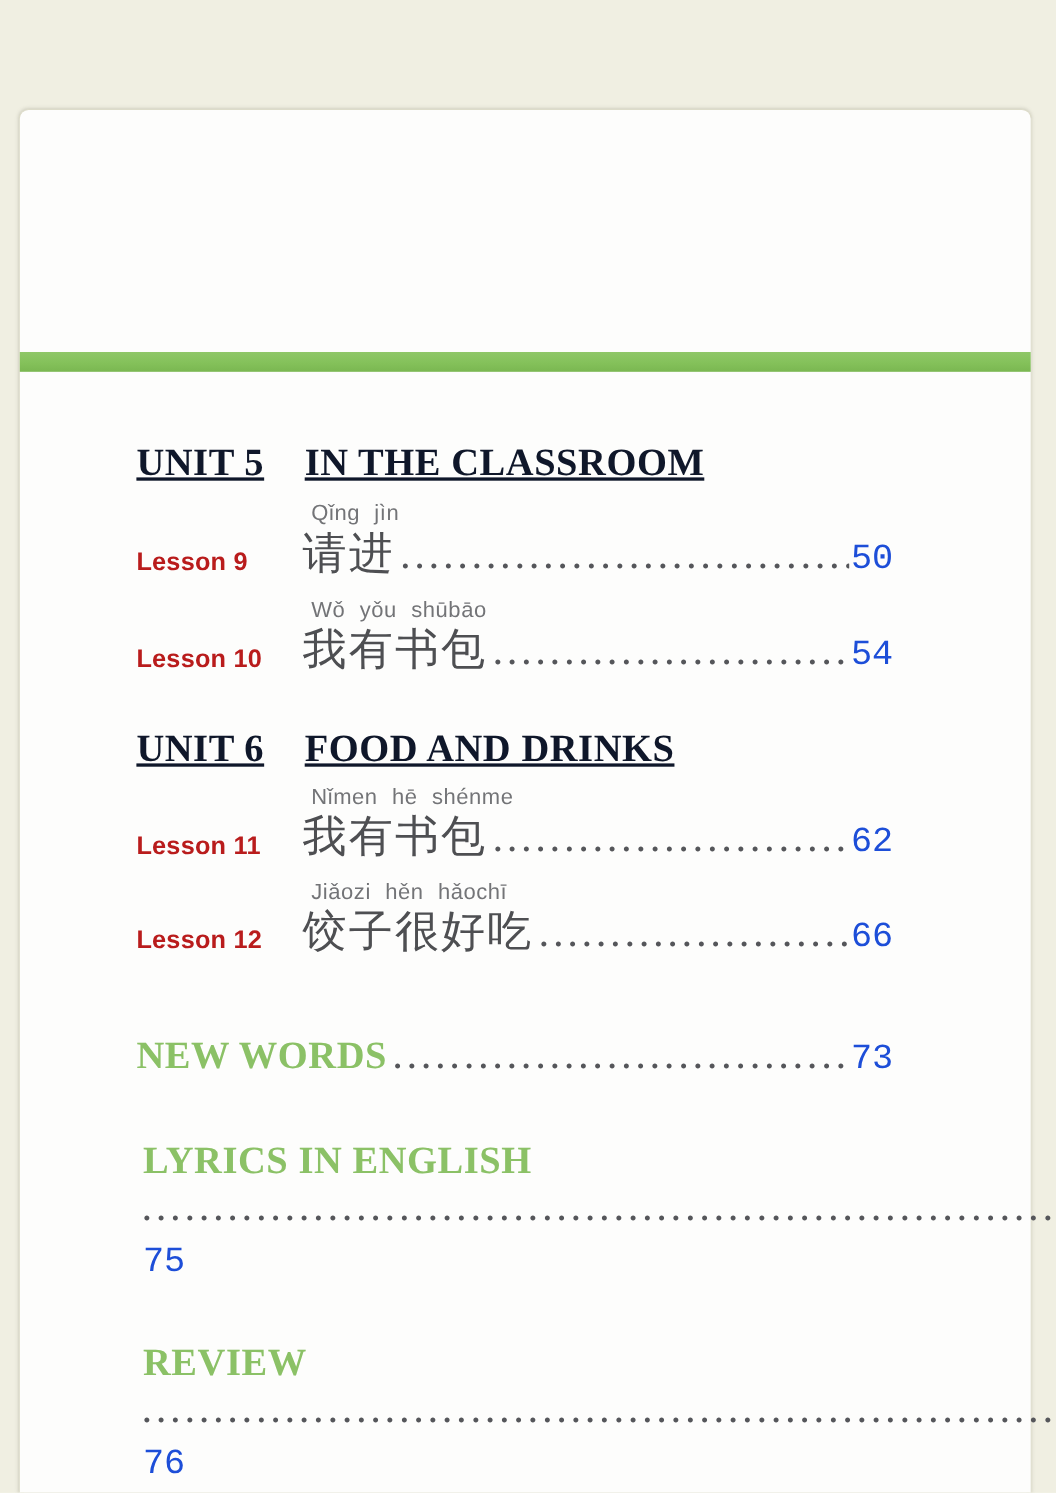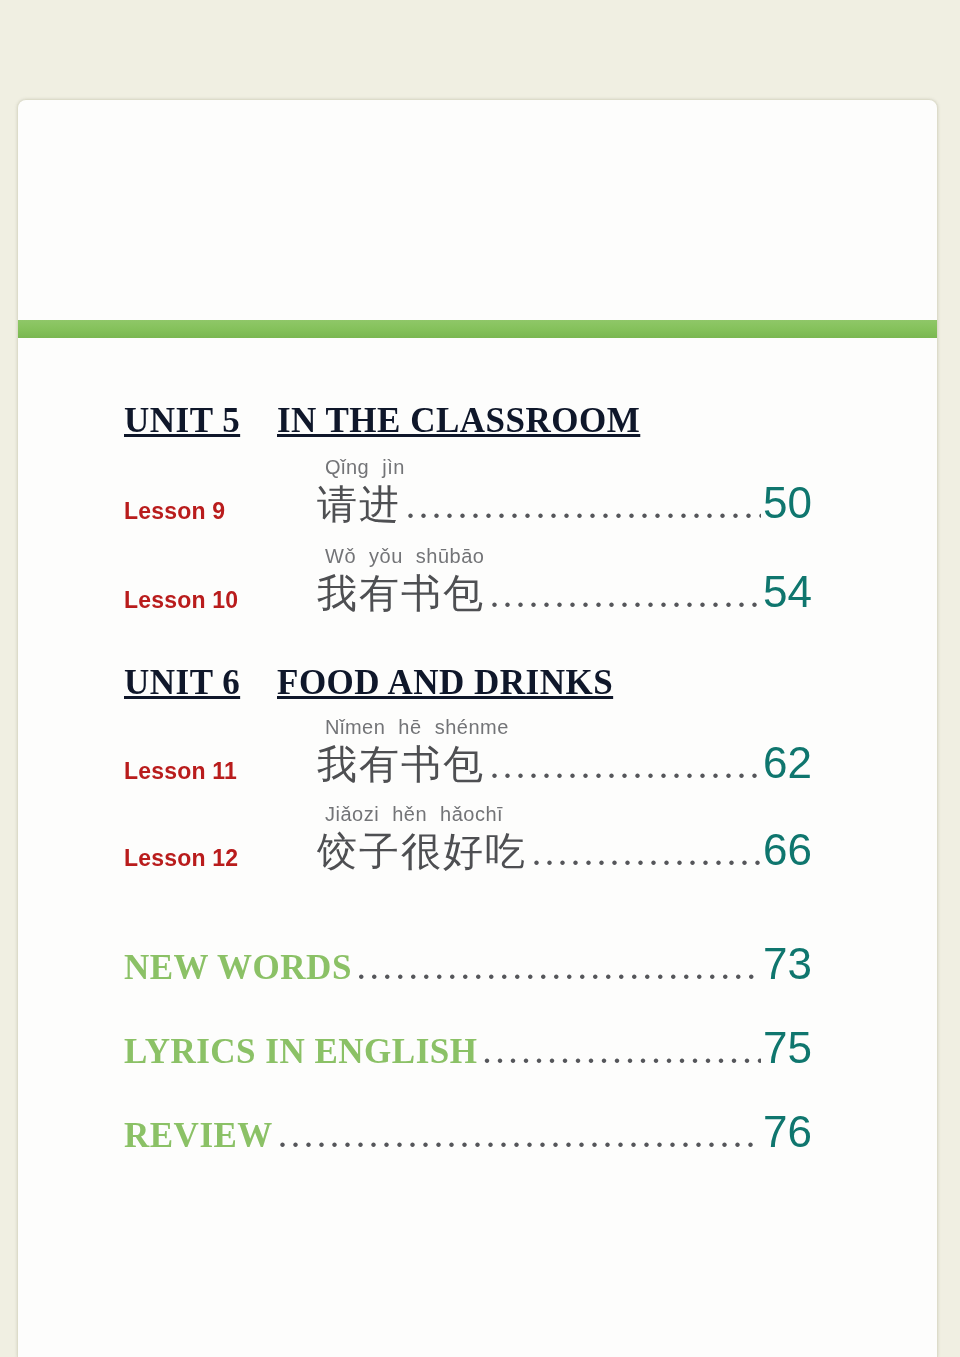--- a/index.html
+++ b/index.html
@@ -53,21 +53,21 @@
     grid-template-columns: 151px 1fr;
     align-items: end;
   }
   .lesson-label {
     font-size: 23px;
     font-weight: bold;
     color: #b91c1c;
     margin-bottom: 7px;
     letter-spacing: 0.2px;
   }
-  .lesson-right { min-width: 0; margin-left: 42px; }
+  .lesson-right { min-width: 0; }
   .pinyin {
     font-size: 20px;
     color: #737477;
     margin-left: 8px;
     margin-bottom: 1px;
     word-spacing: 7px;
     letter-spacing: 0.5px;
     line-height: 24px;
   }
   .toc-line {
@@ -92,23 +92,23 @@
     font-size: 28px;
     letter-spacing: 6px;
     color: #55565a;
     margin-left: 6px;
   }
   .dots::after {
     content: "....................................................................................";
   }
   .page-num {
     flex: 0 0 auto;
-    font-family: Liberation Sans, sans-serif;
-    font-size: 44px;
-    color: #0f766e;
+    font-family: Liberation Mono, monospace;
+    font-size: 32px;
+    color: #1d4ed8;
     margin-left: 2px;
   }
   .section-line {
     display: flex;
     align-items: baseline;
     line-height: 46px;
   }
   .section-title {
     flex: 0 0 auto;
     font-family: "Liberation Serif", serif;
@@ -116,21 +116,21 @@
     font-size: 35px;
     color: #8bc166;
     letter-spacing: 0.5px;
     white-space: nowrap;
   }
   
   .mt-pinyin-1 { margin-top: 12px; }
   .mt-unit6   { margin-top: 40px; }
   .mt-pinyin-2 { margin-top: 10px; }
   .mt-newwords { margin-top: 62px; }
-  .mt-section  { margin-top: 32px; }
+  .mt-section  { margin-top: 46px; flex-direction: column; }
 </style>
 </head>
 <body>
 
 <div class="page">
 
   <div class="green-bar"></div>
 
   <div class="toc">
 

